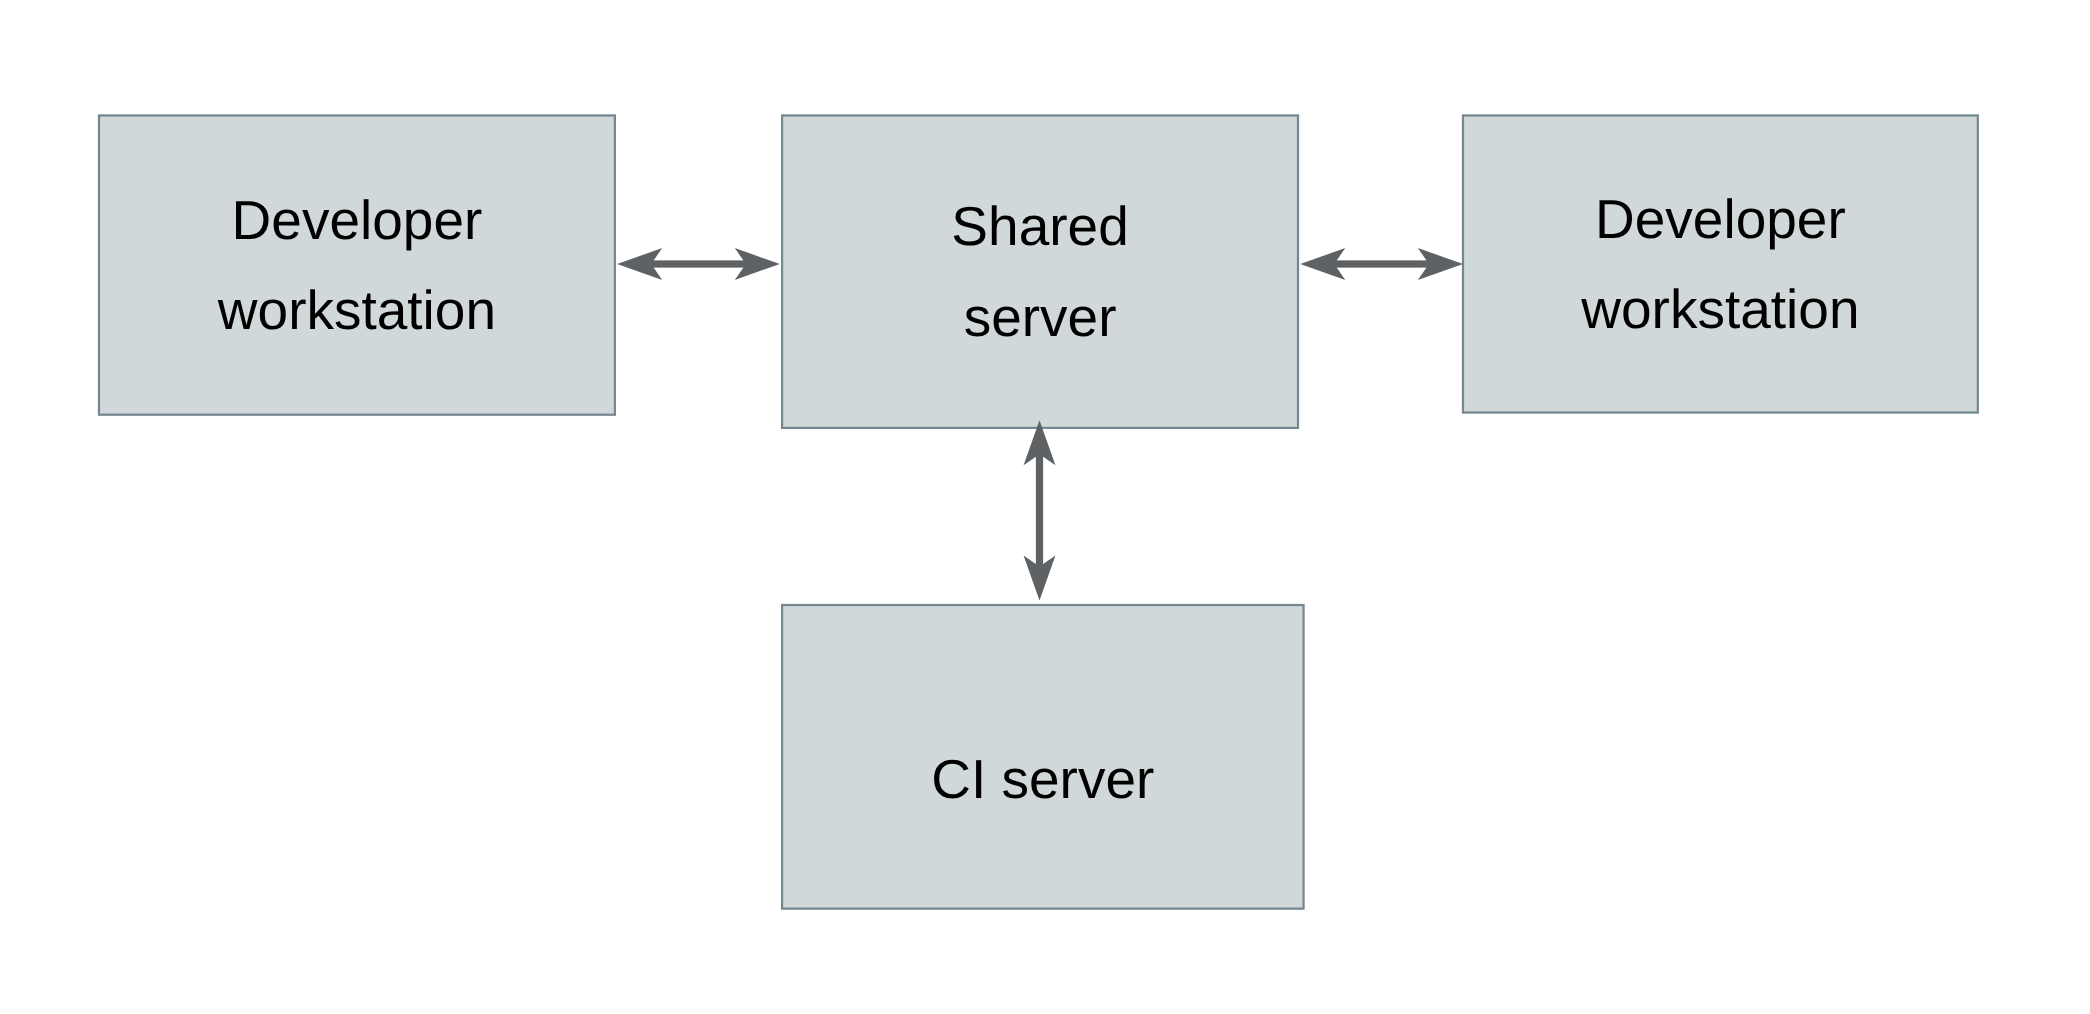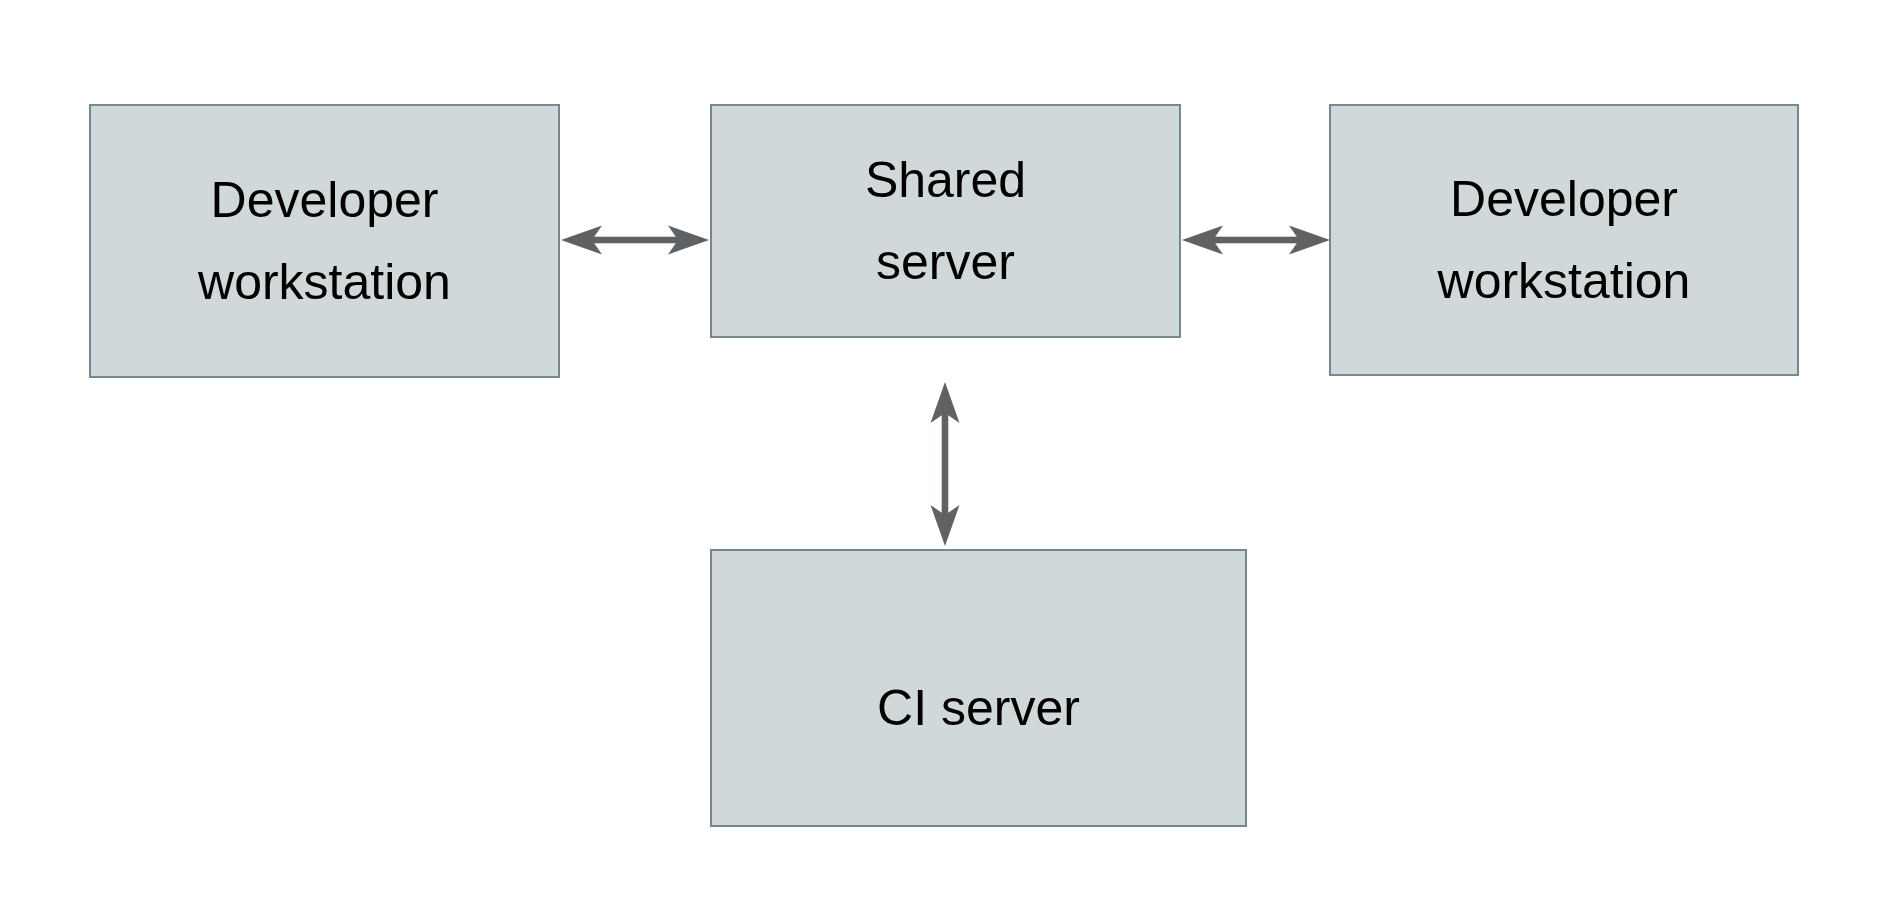--- a/index.html
+++ b/index.html
@@ -27,23 +27,23 @@
     text-align: center;
   }
   .node .label-line {
     font-size: 50px;
     line-height: 82px;
     color: #000000;
     letter-spacing: 0px;
     white-space: nowrap;
   }
   #node-dev-left   { left: 89px;   top: 104px; width: 471px; height: 274px; }
-  #node-shared     { left: 710px;  top: 104px; width: 471px; height: 234px; }
+  #node-shared     { left: 710px;  top: 104px; width: 471px; height: 286px; }
   #node-dev-right  { left: 1329px; top: 104px; width: 470px; height: 272px; }
-  #node-ci         { left: 710px;  top: 549px; width: 537px; height: 278px; padding-top: 40px; }
+  #node-ci         { left: 710px;  top: 549px; width: 476px; height: 278px; padding-top: 40px; }
   .arrow { position: absolute; }
   #arrow-left     { left: 561px;  top: 222px; }
   #arrow-right    { left: 1182px; top: 222px; }
   #arrow-vertical { left: 927px;  top: 382px; }
 </style>
 </head>
 <body>
 
 <div class="canvas">
 

